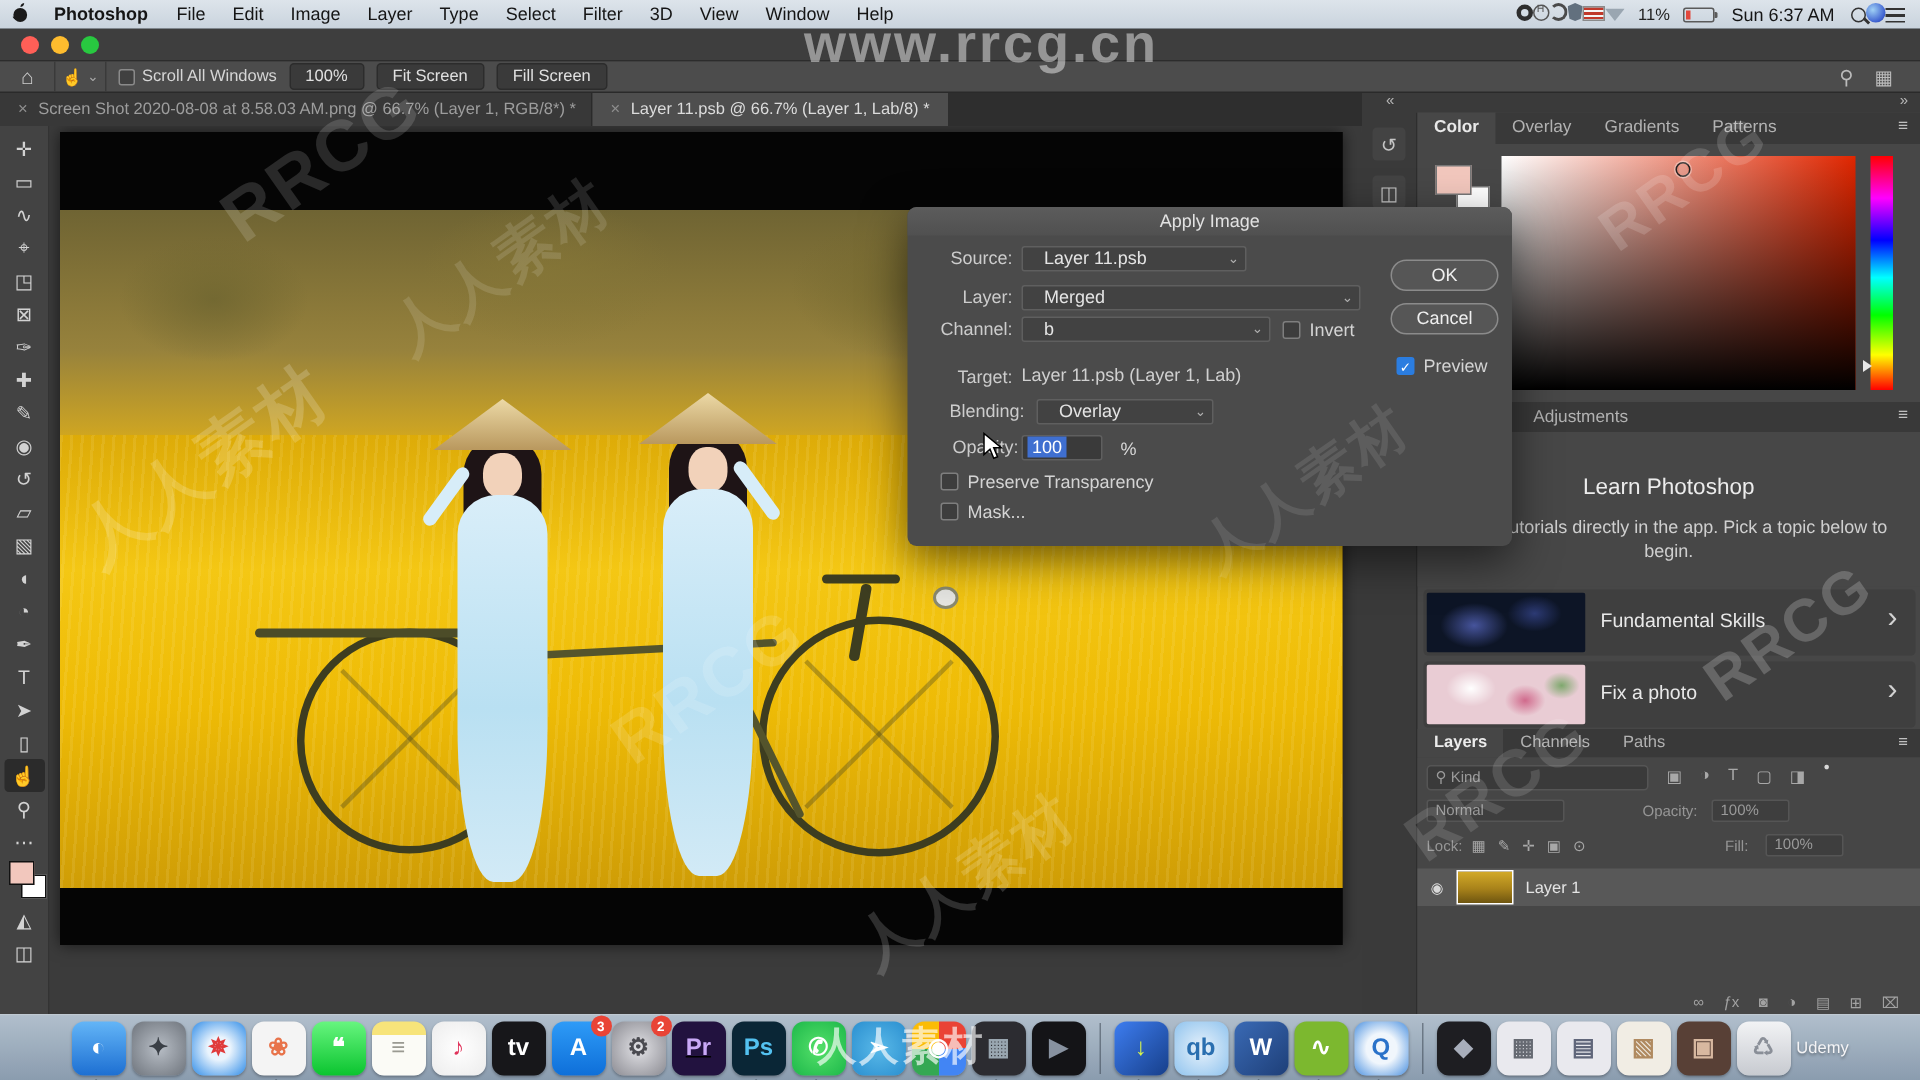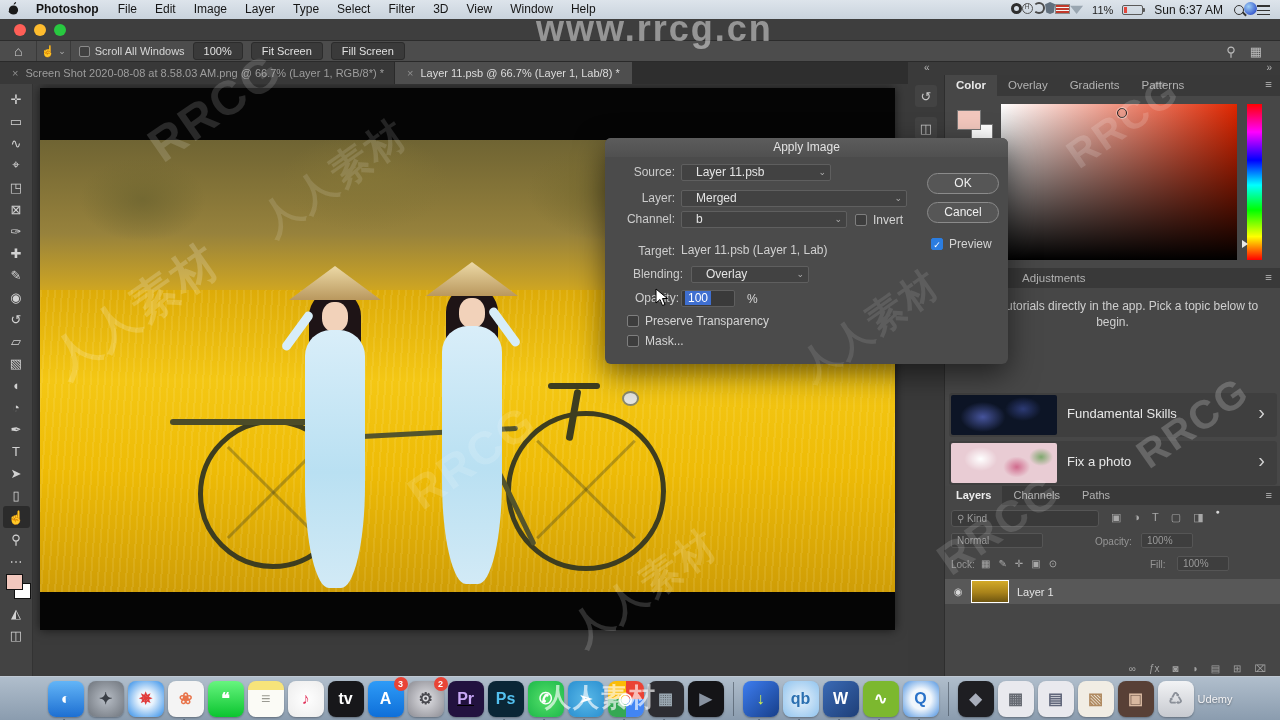--- a/index.html
+++ b/index.html
@@ -388,20 +388,21 @@
           <div class="huebar">
             <div class="hueslider"></div>
           </div>
         </div>
         <div class="midtabs">
           <span class="ptab">Libraries</span>
           <span class="ptab">Adjustments</span>
           <span class="phamb">≡</span>
         </div>
         <div class="learn">
+          <div class="learn-title">Learn Photoshop</div>
           <div class="learn-body">y-step tutorials directly in the app. Pick a topic below to begin.</div>
         </div>
         <div class="card card1">
           <div class="card-thumb thumb-skills"></div>
           <span class="card-label">Fundamental Skills</span>
           <span class="card-chev">›</span>
         </div>
         <div class="card card2">
           <div class="card-thumb thumb-fix"></div>
           <span class="card-label">Fix a photo</span>

